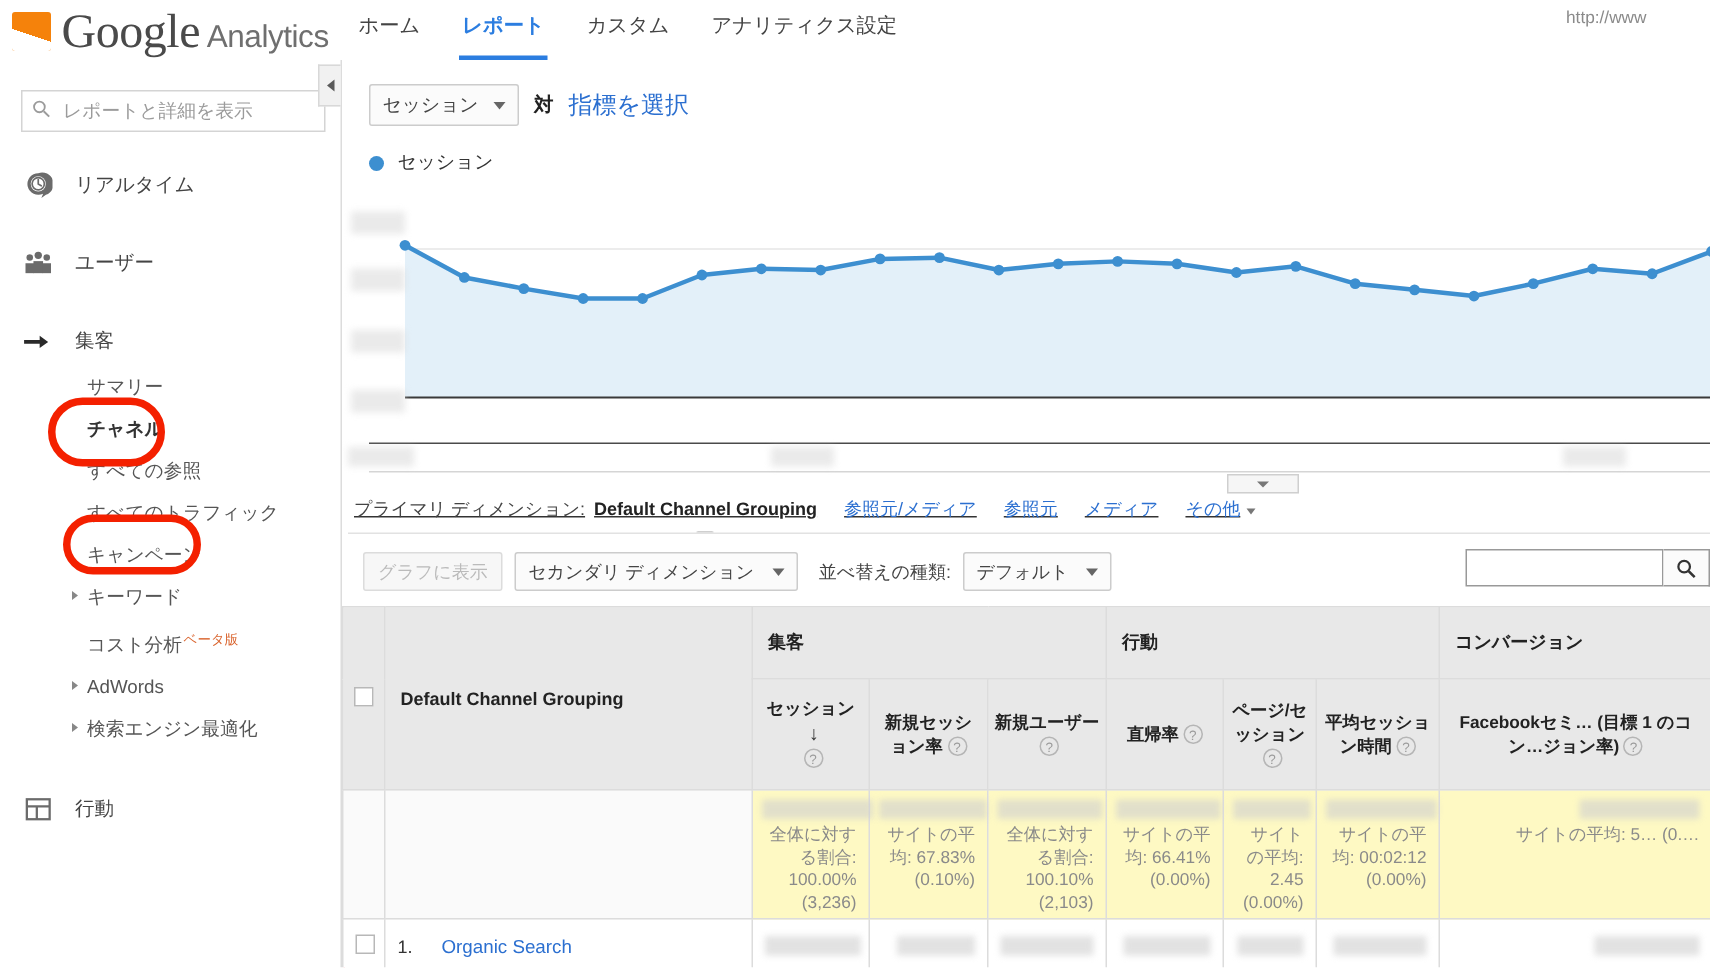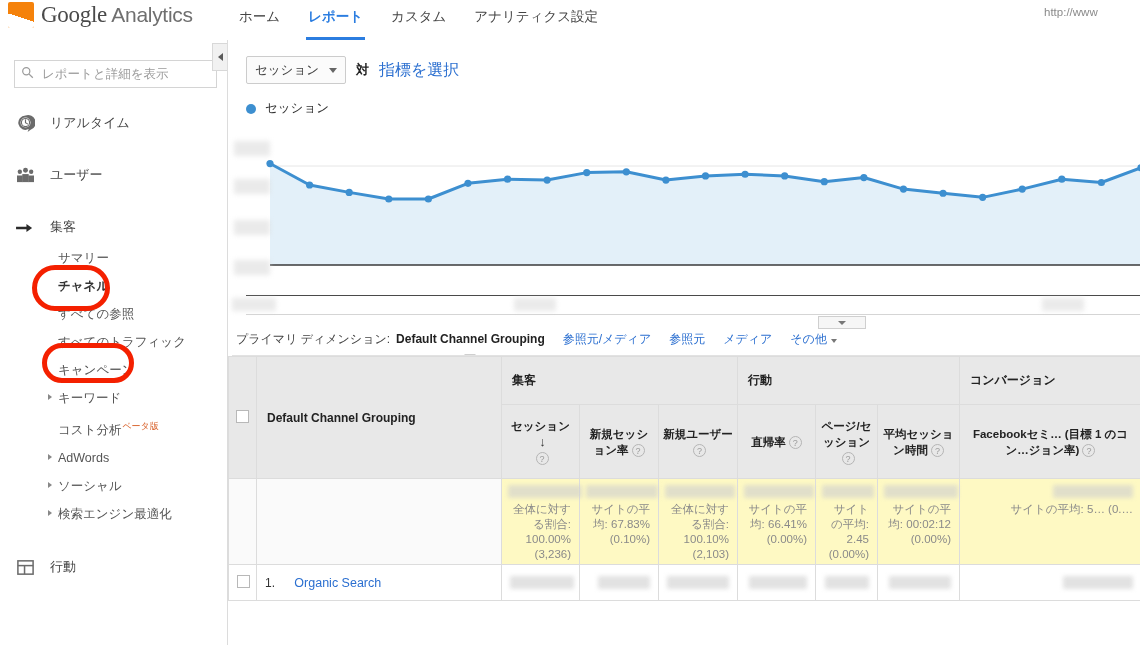--- a/index.html
+++ b/index.html
@@ -23,21 +23,21 @@
   .logo-wrap { display: flex; align-items: center; padding-left: 8px; padding-top: 2px; width: 225px; }
   .logo-mark {
     width: 26px; height: 26px; position: relative; overflow: hidden;
     background: #f5820b; border-radius: 2px; margin-right: 7px; flex: 0 0 auto;
   }
   .logo-mark .tri {
     position: absolute; left: -3px; top: 4px; width: 34px; height: 26px;
     background: linear-gradient(198deg, transparent 0 47%, #fff 47% 100%);
   }
   .logo-text { font-size: 21px; color: #5f5f5f; letter-spacing: -0.3px; white-space: nowrap; }
-  .logo-text .g { font-family: "Liberation Serif", "DejaVu Serif", serif; font-size: 23px; color: #4a4a4a; }
+  .logo-text .g { font-family: "Liberation Serif", "DejaVu Serif", serif; font-size: 32px; color: #4a4a4a; }
   .logo-text .a { font-size: 21px; color: #6f6f6f; }
 
   .topnav { display: flex; align-items: flex-start; height: 40px; padding-top: 6px; }
   .topnav-item {
     font-size: 13.5px; color: #444; padding: 2px 14px 0 14px; cursor: pointer;
     height: 34px; position: relative; white-space: nowrap;
   }
   .topnav-item.active { color: #2b7de0; font-weight: bold; }
   .topnav-item.active::after {
     content: ""; position: absolute; left: 12px; right: 12px; bottom: 0;
@@ -141,20 +141,21 @@
   .slider-handle .dn {
     width: 0; height: 0; border-top: 4.5px solid #777;
     border-left: 4.5px solid transparent; border-right: 4.5px solid transparent;
   }
 
   
   .dim-row {
     display: flex; align-items: baseline; padding: 16px 0 0 4px;
     border-bottom: 1px solid #e2e2e2; padding-bottom: 7px; margin-left: 4px;
     position: relative;
+    text-decoration: underline;
   }
   .dim-label { font-size: 12px; color: #444; margin-right: 6px; }
   .dim-active {
     font-size: 12px; font-weight: bold; color: #222; position: relative; cursor: pointer;
   }
   .dim-active::after {
     content: ""; position: absolute; left: 50%; margin-left: -6px; bottom: -8px;
     width: 0; height: 0; border-bottom: 6px solid #fff;
     border-left: 6px solid transparent; border-right: 6px solid transparent;
     filter: drop-shadow(0 1px 0 #cfcfcf);
@@ -303,21 +304,20 @@
       </div>
 
       <div class="side-sub"><span>サマリー</span></div>
       <div class="side-sub bold"><span>チャネル</span></div>
       <div class="side-sub"><span>すべての参照</span></div>
       <div class="side-sub"><span>すべてのトラフィック</span></div>
       <div class="side-sub"><span>キャンペーン</span></div>
       <div class="side-sub"><span class="arrow"></span><span>キーワード</span></div>
       <div class="side-sub"><span>コスト分析</span><span class="beta">ベータ版</span></div>
       <div class="side-sub"><span class="arrow"></span><span>AdWords</span></div>
-      <div class="side-sub"><span class="arrow"></span><span>ソーシャル</span></div>
       <div class="side-sub"><span class="arrow"></span><span>検索エンジン最適化</span></div>
     </div>
 
     <div class="side-section" style="margin-top:22px;">
       <div class="side-top">
         <span class="ic">
           <svg width="19" height="19" viewBox="0 0 20 20">
               <rect x="2" y="3" width="16" height="14" fill="none" stroke="#6b6b6b" stroke-width="1.6"></rect>
               <line x1="2" y1="8" x2="18" y2="8" stroke="#6b6b6b" stroke-width="1.6"></line>
               <line x1="9" y1="8" x2="9" y2="17" stroke="#6b6b6b" stroke-width="1.6"></line>
@@ -401,20 +401,41 @@
 
     <div class="dim-row">
       <span class="dim-label">プライマリ ディメンション:</span>
       <span class="dim-active">Default Channel Grouping</span>
       <span class="dim-link">参照元/メディア</span>
       <span class="dim-link">参照元</span>
       <span class="dim-link">メディア</span>
       <span class="dim-more"><span>その他</span><span class="caret"></span></span>
     </div>
 
+    <div class="ctrl-row">
+      <span class="btn-flat">グラフに表示</span>
+      <span class="btn-sel">
+        <span>セカンダリ ディメンション</span>
+        <span class="caret"></span>
+      </span>
+      <span class="sortlbl">並べ替えの種類:</span>
+      <span class="btn-sel">
+        <span>デフォルト</span>
+        <span class="caret"></span>
+      </span>
+      <span class="tbl-search">
+        <input type="text" style="">
+        <span class="sbtn">
+          <svg width="14" height="14" viewBox="0 0 16 16">
+              <circle cx="6.6" cy="6.6" r="4.4" fill="none" stroke="#333" stroke-width="1.7"></circle>
+              <line x1="10" y1="10" x2="14.6" y2="14.6" stroke="#333" stroke-width="2"></line>
+            </svg>
+        </span>
+      </span>
+    </div>
 
     <table class="gtable">
       <colgroup>
         <col style="width:28px">
           <col style="width:245px">
         <col style="width:78px">
           <col style="width:79px">
           <col style="width:79px">
         <col style="width:78px">
           <col style="width:62px">

